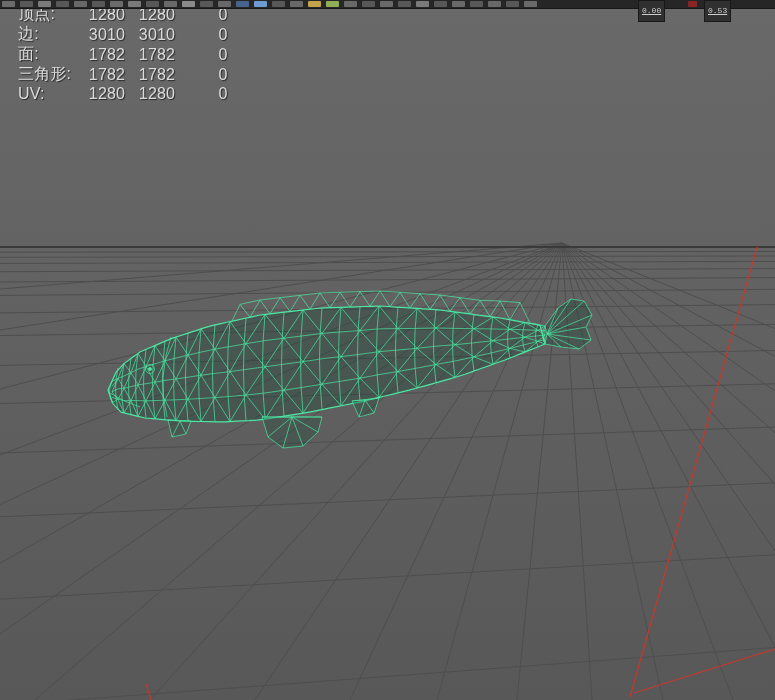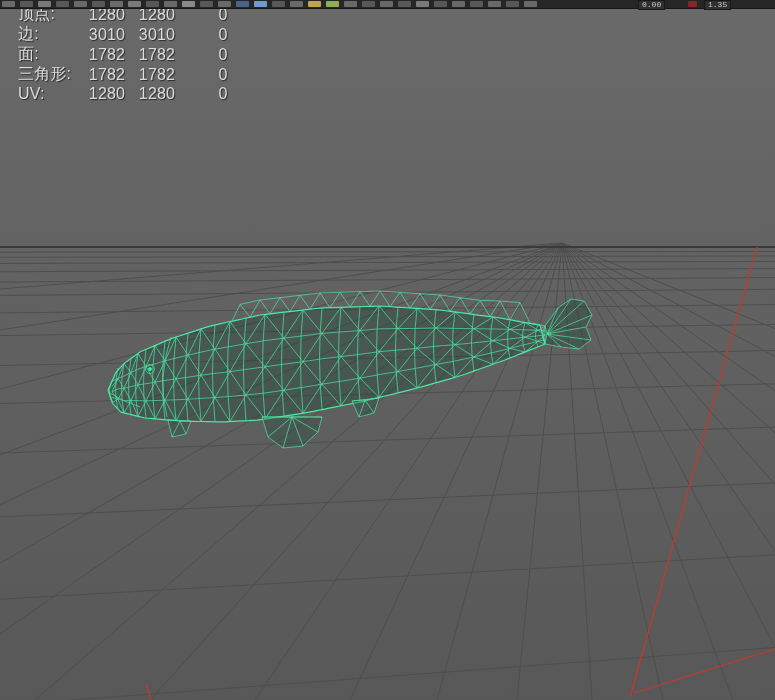--- a/index.html
+++ b/index.html
@@ -9,22 +9,23 @@
   }
   
   #toolbar{
     position:absolute;top:0;left:0;width:775px;height:8px;
     background:#262626;border-bottom:1px solid #171717;z-index:40;
   }
   #tb-icons{position:absolute;left:2px;top:1px;height:6px;display:flex;align-items:center;}
   .tb-icon{height:6px;width:13px;margin-right:5px;border-radius:1px;flex:0 0 auto;}
   .tb-field{
     position:absolute;top:0;height:8px;line-height:8px;font-size:8px;
-    color:#cccccc;background:#303030;border:1px solid #191919;padding:0 3px;
+    color:#cccccc;background:#303030;border:1px solid #191919;padding:6px 3px;
     font-family:"Liberation Mono",monospace;
+    text-decoration:underline;
   }
   .tb-key{position:absolute;top:1px;width:9px;height:6px;border-radius:1px;}
   
   #viewport-bg{
     position:absolute;top:8px;left:0;width:775px;height:692px;z-index:1;
   }
   #scene{position:absolute;top:0;left:0;z-index:10;}
   
   #hud{
     position:absolute;top:4px;left:18px;z-index:30;
@@ -340,14 +341,14 @@
       <span class="tb-icon" style="background: rgb(122, 122, 122);"></span>
       <span class="tb-icon" style="background: rgb(88, 88, 88);"></span>
       <span class="tb-icon" style="background: rgb(105, 105, 105);"></span>
       <span class="tb-icon" style="background: rgb(88, 88, 88);"></span>
       <span class="tb-icon" style="background: rgb(105, 105, 105);"></span>
       <span class="tb-icon" style="background: rgb(88, 88, 88);"></span>
       <span class="tb-icon" style="background: rgb(105, 105, 105);"></span>
     </div>
   <span class="tb-field" style="left:638px">0.00</span>
   <span class="tb-key" style="left:688px;background:#8a2525"></span>
-  <span class="tb-field" style="left:704px">1.35</span>
+  <span class="tb-field" style="left:704px">0.53</span>
 </div>
 
 </body></html>

